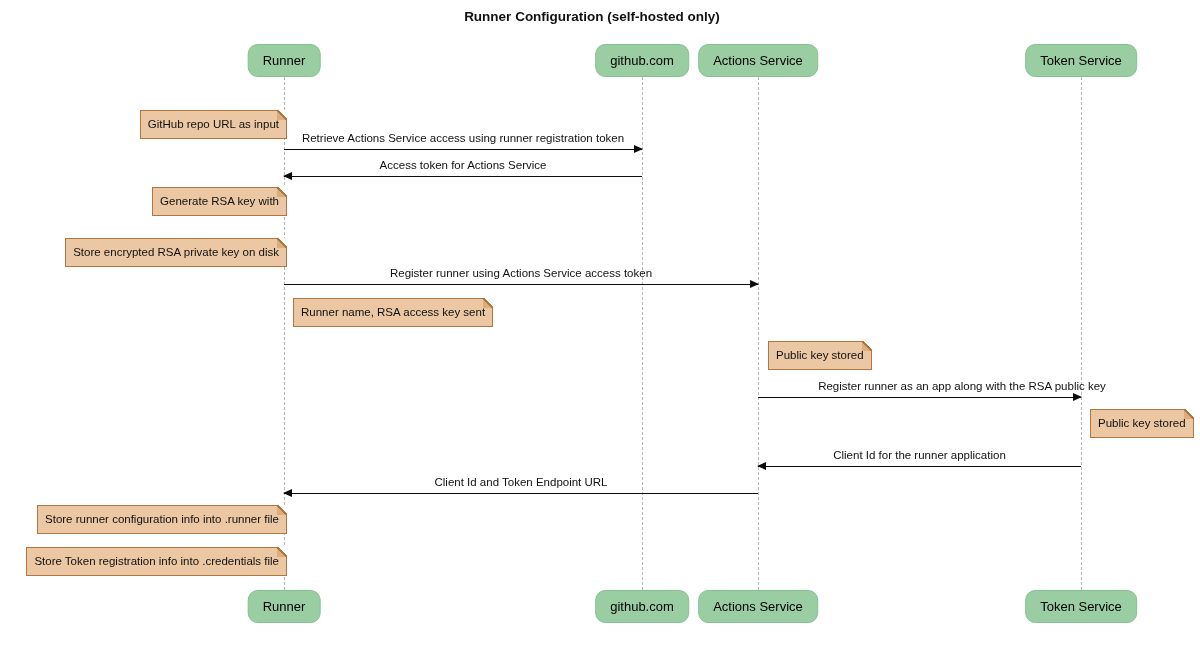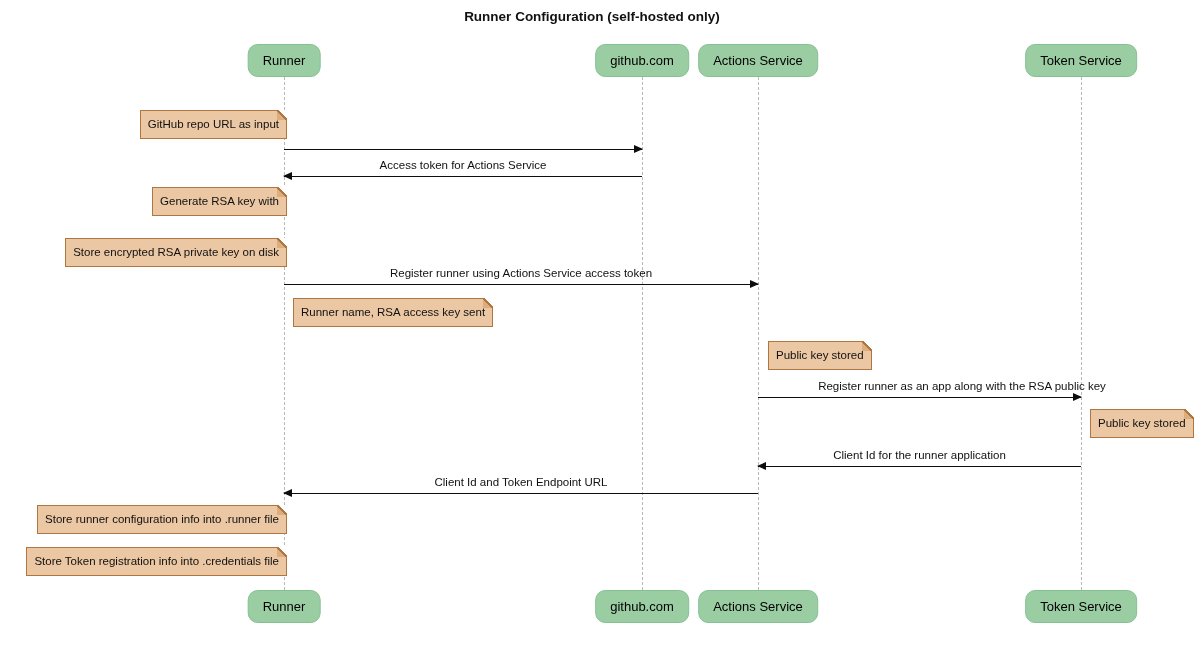--- a/index.html
+++ b/index.html
@@ -101,20 +101,21 @@
     <div class="actor-box" style="left: 642px; top: 590px;">github.com</div>
     <div class="lifeline" style="left: 757.5px; top: 77px; height: 513px;"></div>
     <div class="actor-box" style="left: 758px; top: 44px;">Actions Service</div>
     <div class="actor-box" style="left: 758px; top: 590px;">Actions Service</div>
     <div class="lifeline" style="left: 1080.5px; top: 77px; height: 513px;"></div>
     <div class="actor-box" style="left: 1081px; top: 44px;">Token Service</div>
     <div class="actor-box" style="left: 1081px; top: 590px;">Token Service</div>
     <div class="msg-line" style="left: 284px; top: 149px; width: 358px;">
       <div class="arrow-head right"></div>
     </div>
+    <div class="msg-label" style="left: 463px; top: 132px;">Retrieve Actions Service access using runner registration token</div>
     <div class="msg-line" style="left: 284px; top: 176px; width: 358px;">
       <div class="arrow-head left"></div>
     </div>
     <div class="msg-label" style="left: 463px; top: 159px;">Access token for Actions Service</div>
     <div class="msg-line" style="left: 284px; top: 284px; width: 474px;">
       <div class="arrow-head right"></div>
     </div>
     <div class="msg-label" style="left: 521px; top: 267px;">Register runner using Actions Service access token</div>
     <div class="msg-line" style="left: 758px; top: 397px; width: 323px;">
       <div class="arrow-head right"></div>

